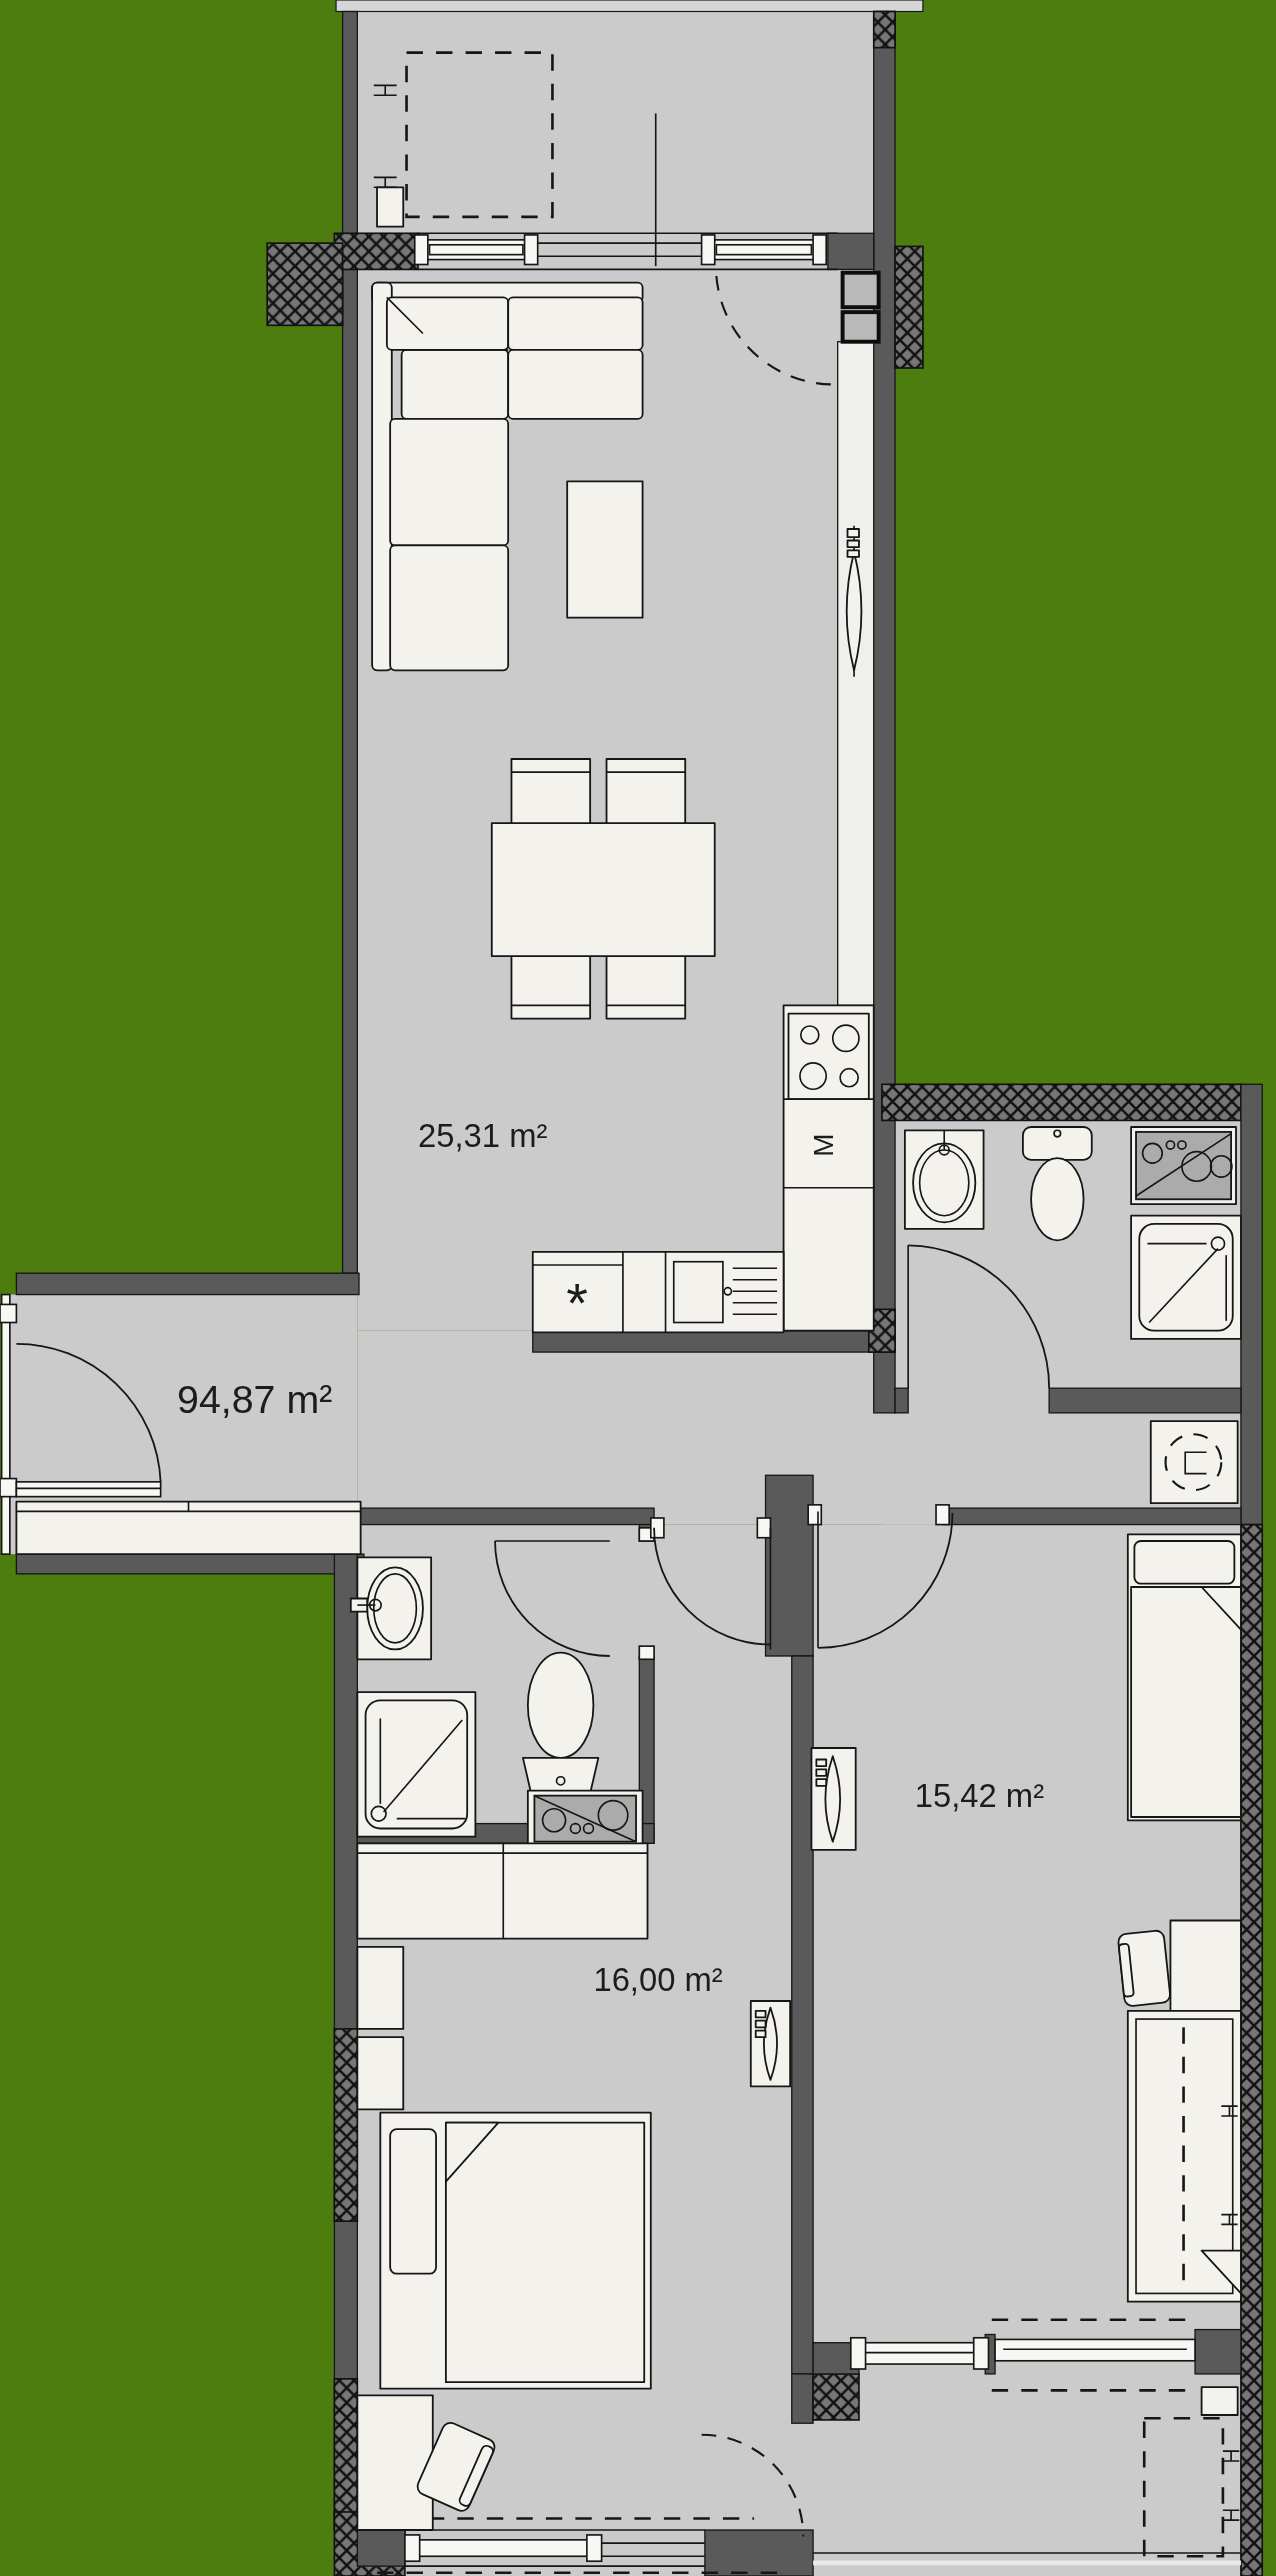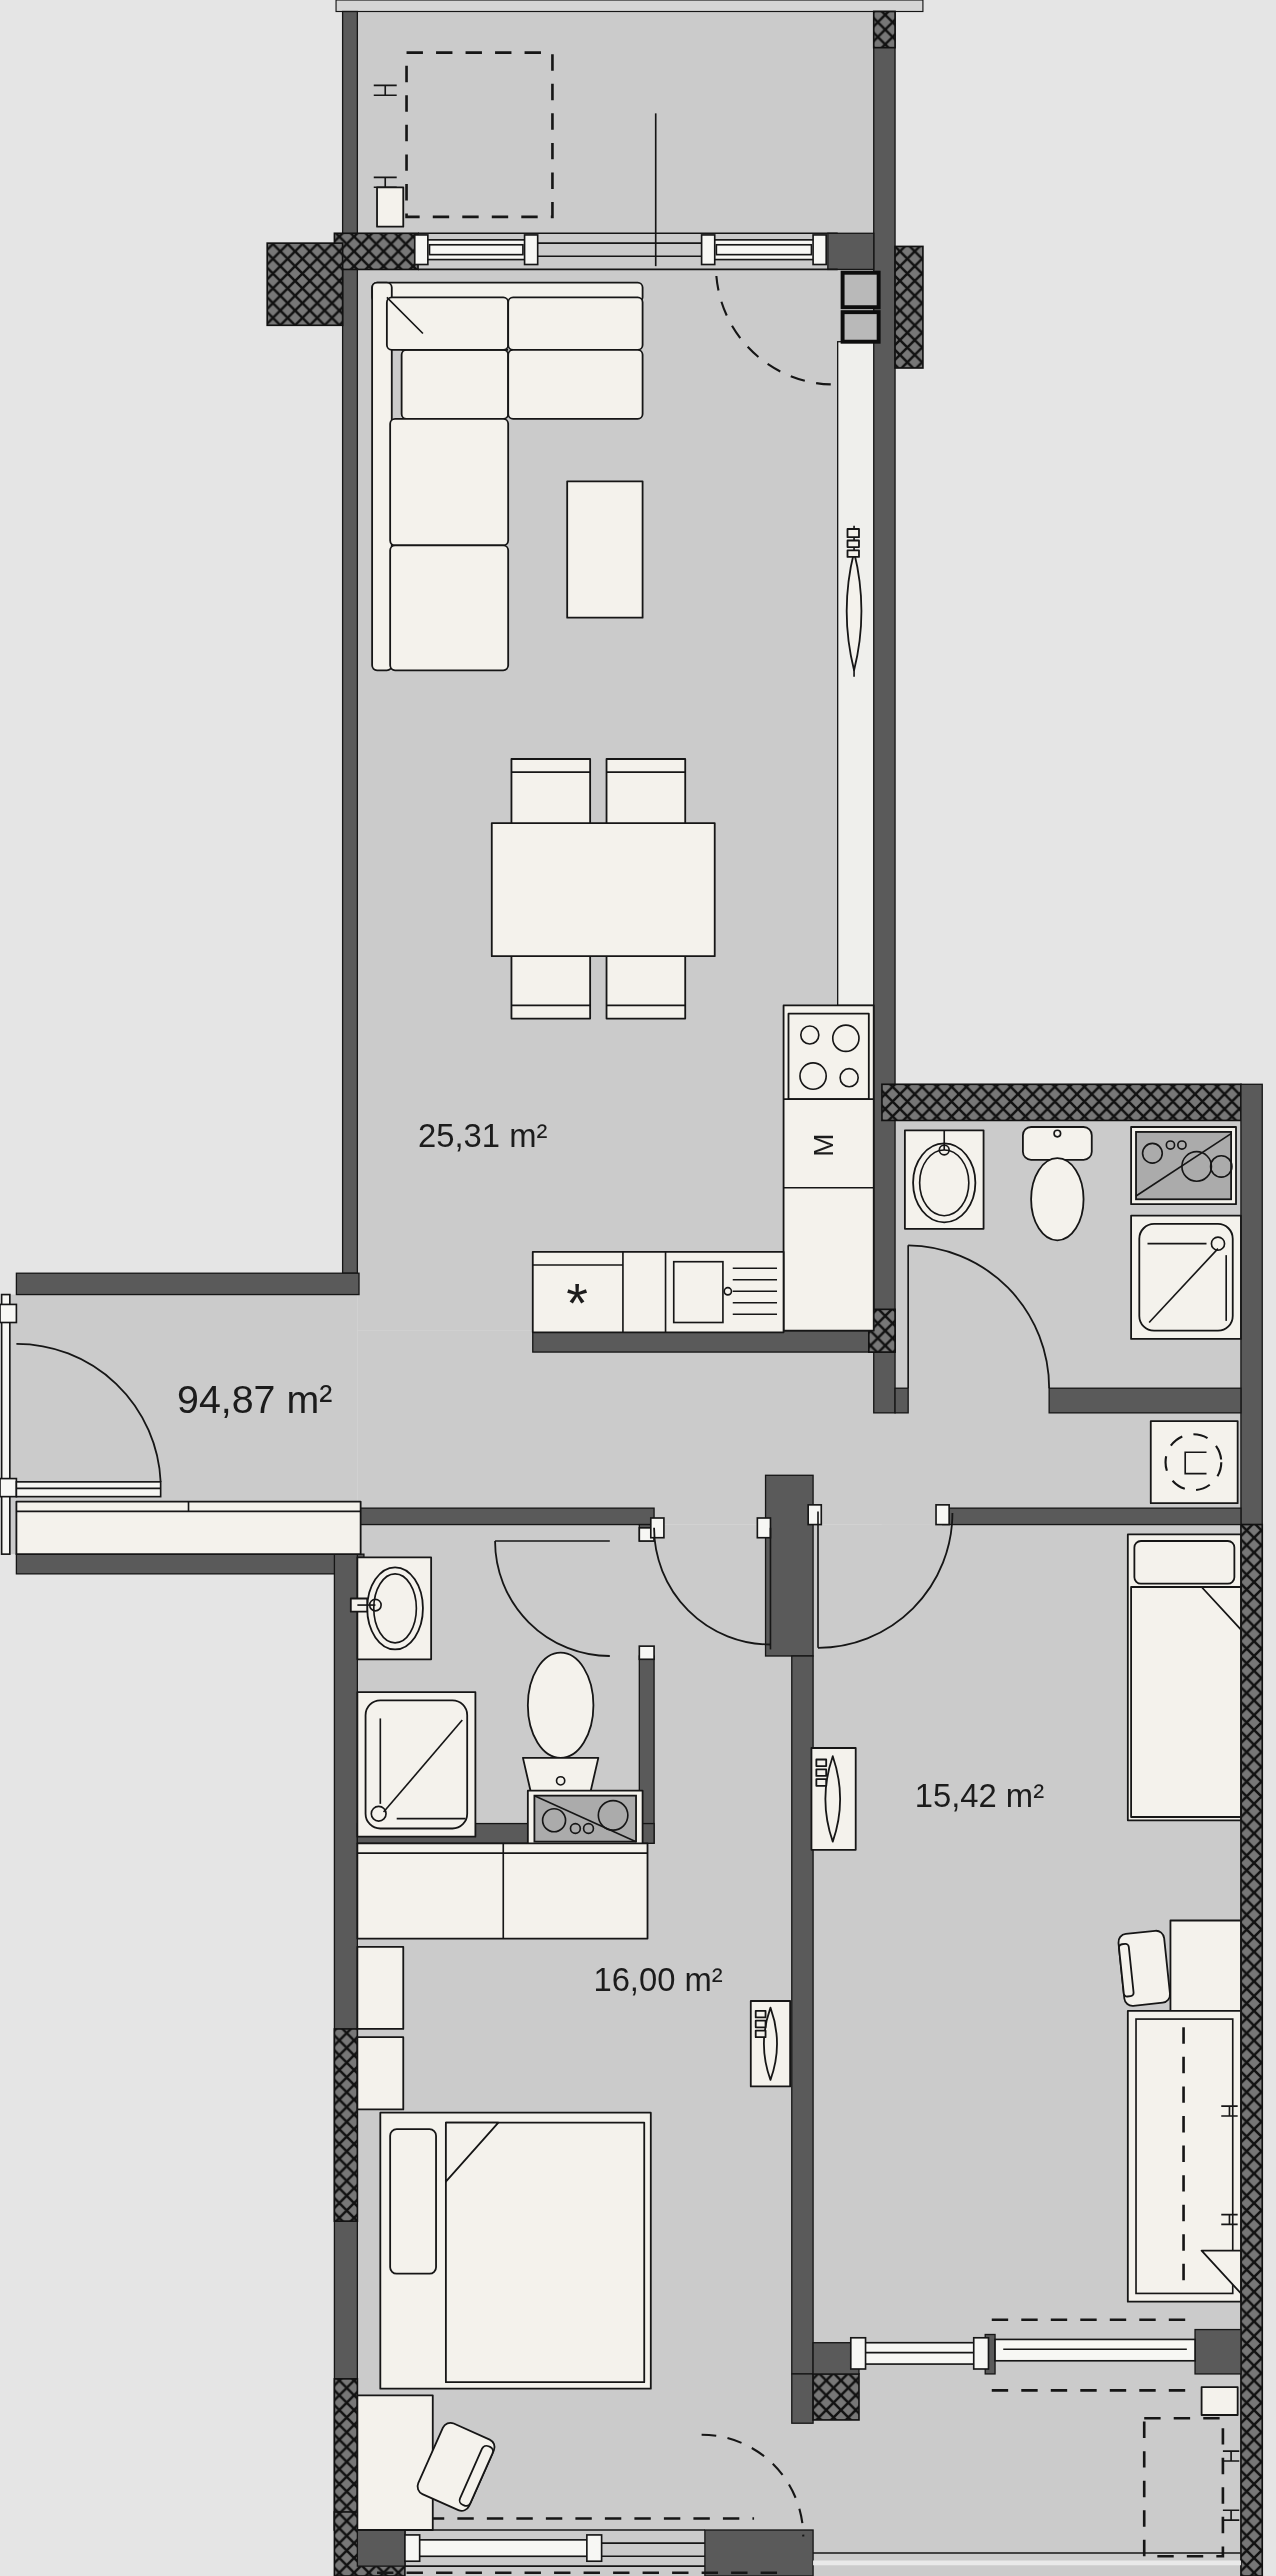--- a/index.html
+++ b/index.html
@@ -1,16 +1,16 @@
 <!DOCTYPE html>
 <html style="font-size:10.2px"><head>
 <meta charset="utf-8">
 <style>
   html,body{margin:0;padding:0;background:#fff;}
-  .page{position:relative;width:1277px;height:2576px;background:#e5e5e5;overflow:hidden;
+  .page{position:relative;width:1277px;height:2576px;background:#4d7c0f;overflow:hidden;
         font-family:"Liberation Sans", sans-serif;}
   svg{position:absolute;left:0;top:0;width:1277px;height:2576px;display:block;}
   .floor{fill:#cbcbcb;}
   .wall{fill:#5a5a5a;stroke:#161616;stroke-width:.8;}
   .hatch{fill:url(#hx);stroke:#111;stroke-width:1;}
   .furn{fill:#f4f2ec;stroke:#161616;stroke-width:1.1;stroke-linejoin:round;}
   .furnline{fill:none;stroke:#161616;stroke-width:1;}
   .gray{fill:#ababab;stroke:#161616;stroke-width:1.1;}
   .duct{fill:#b9b9b9;stroke:#0d0d0d;stroke-width:2.4;}
   .win{fill:#f7f7f4;stroke:#161616;stroke-width:1;}

